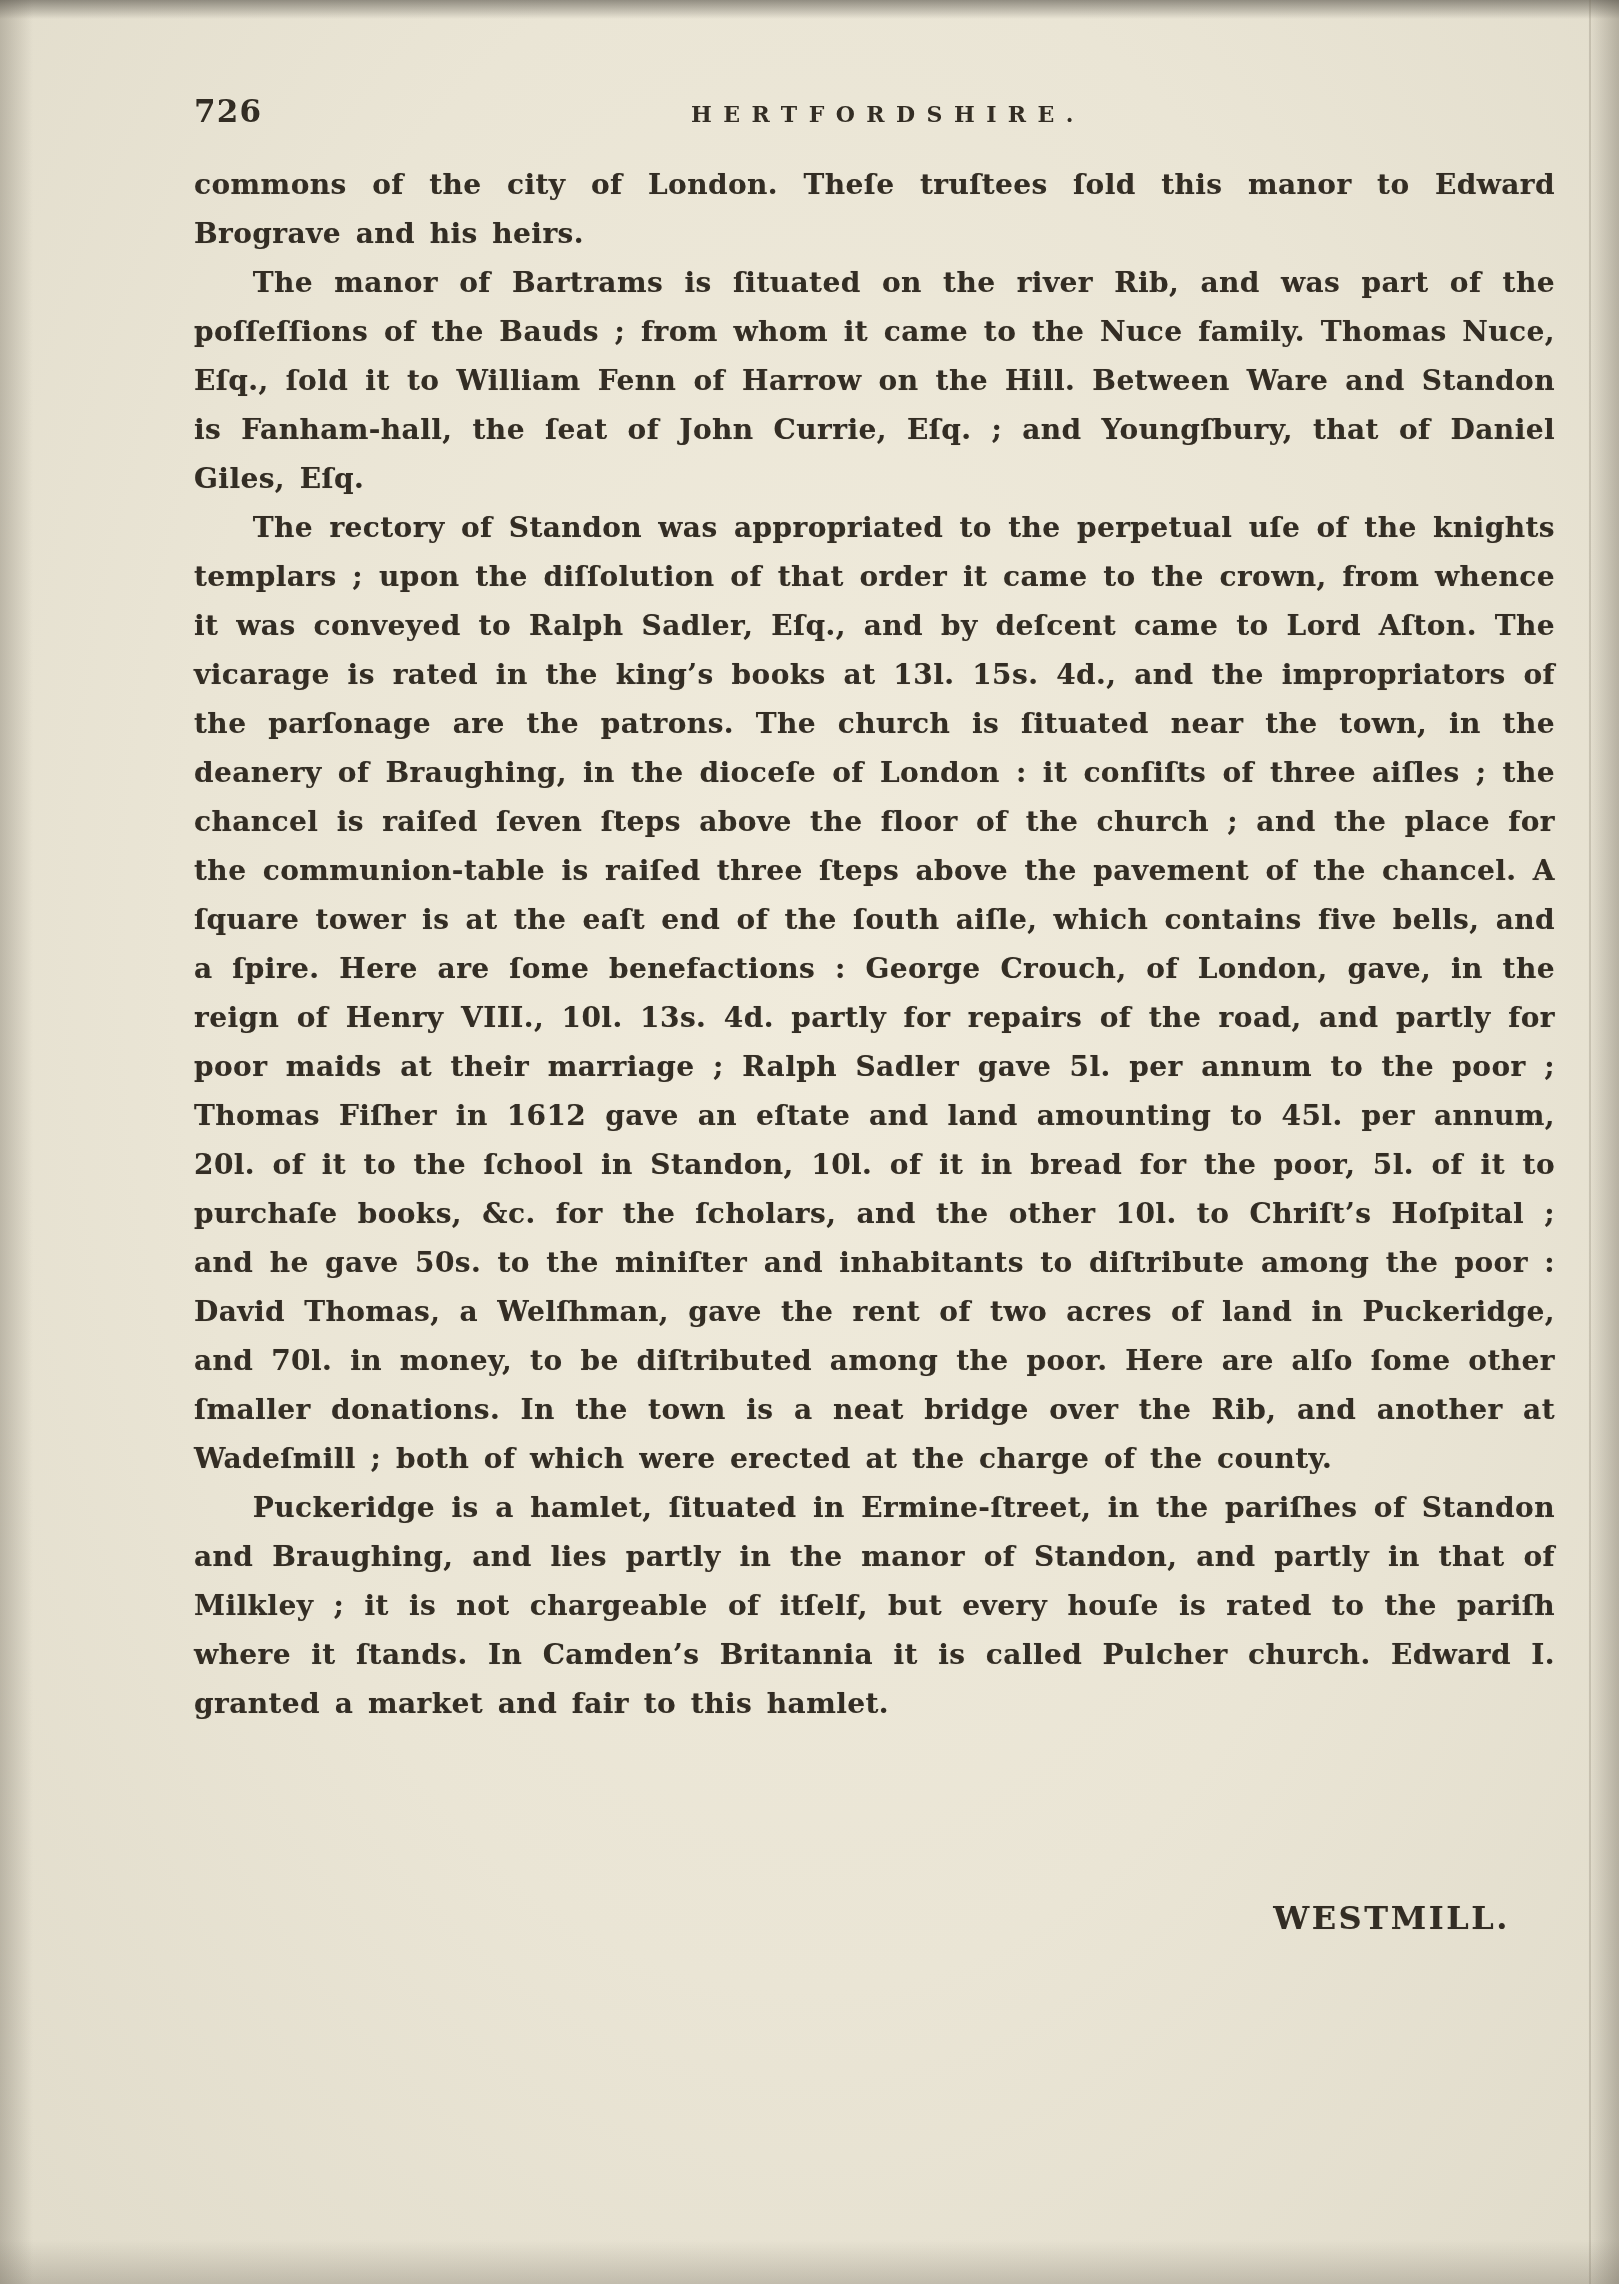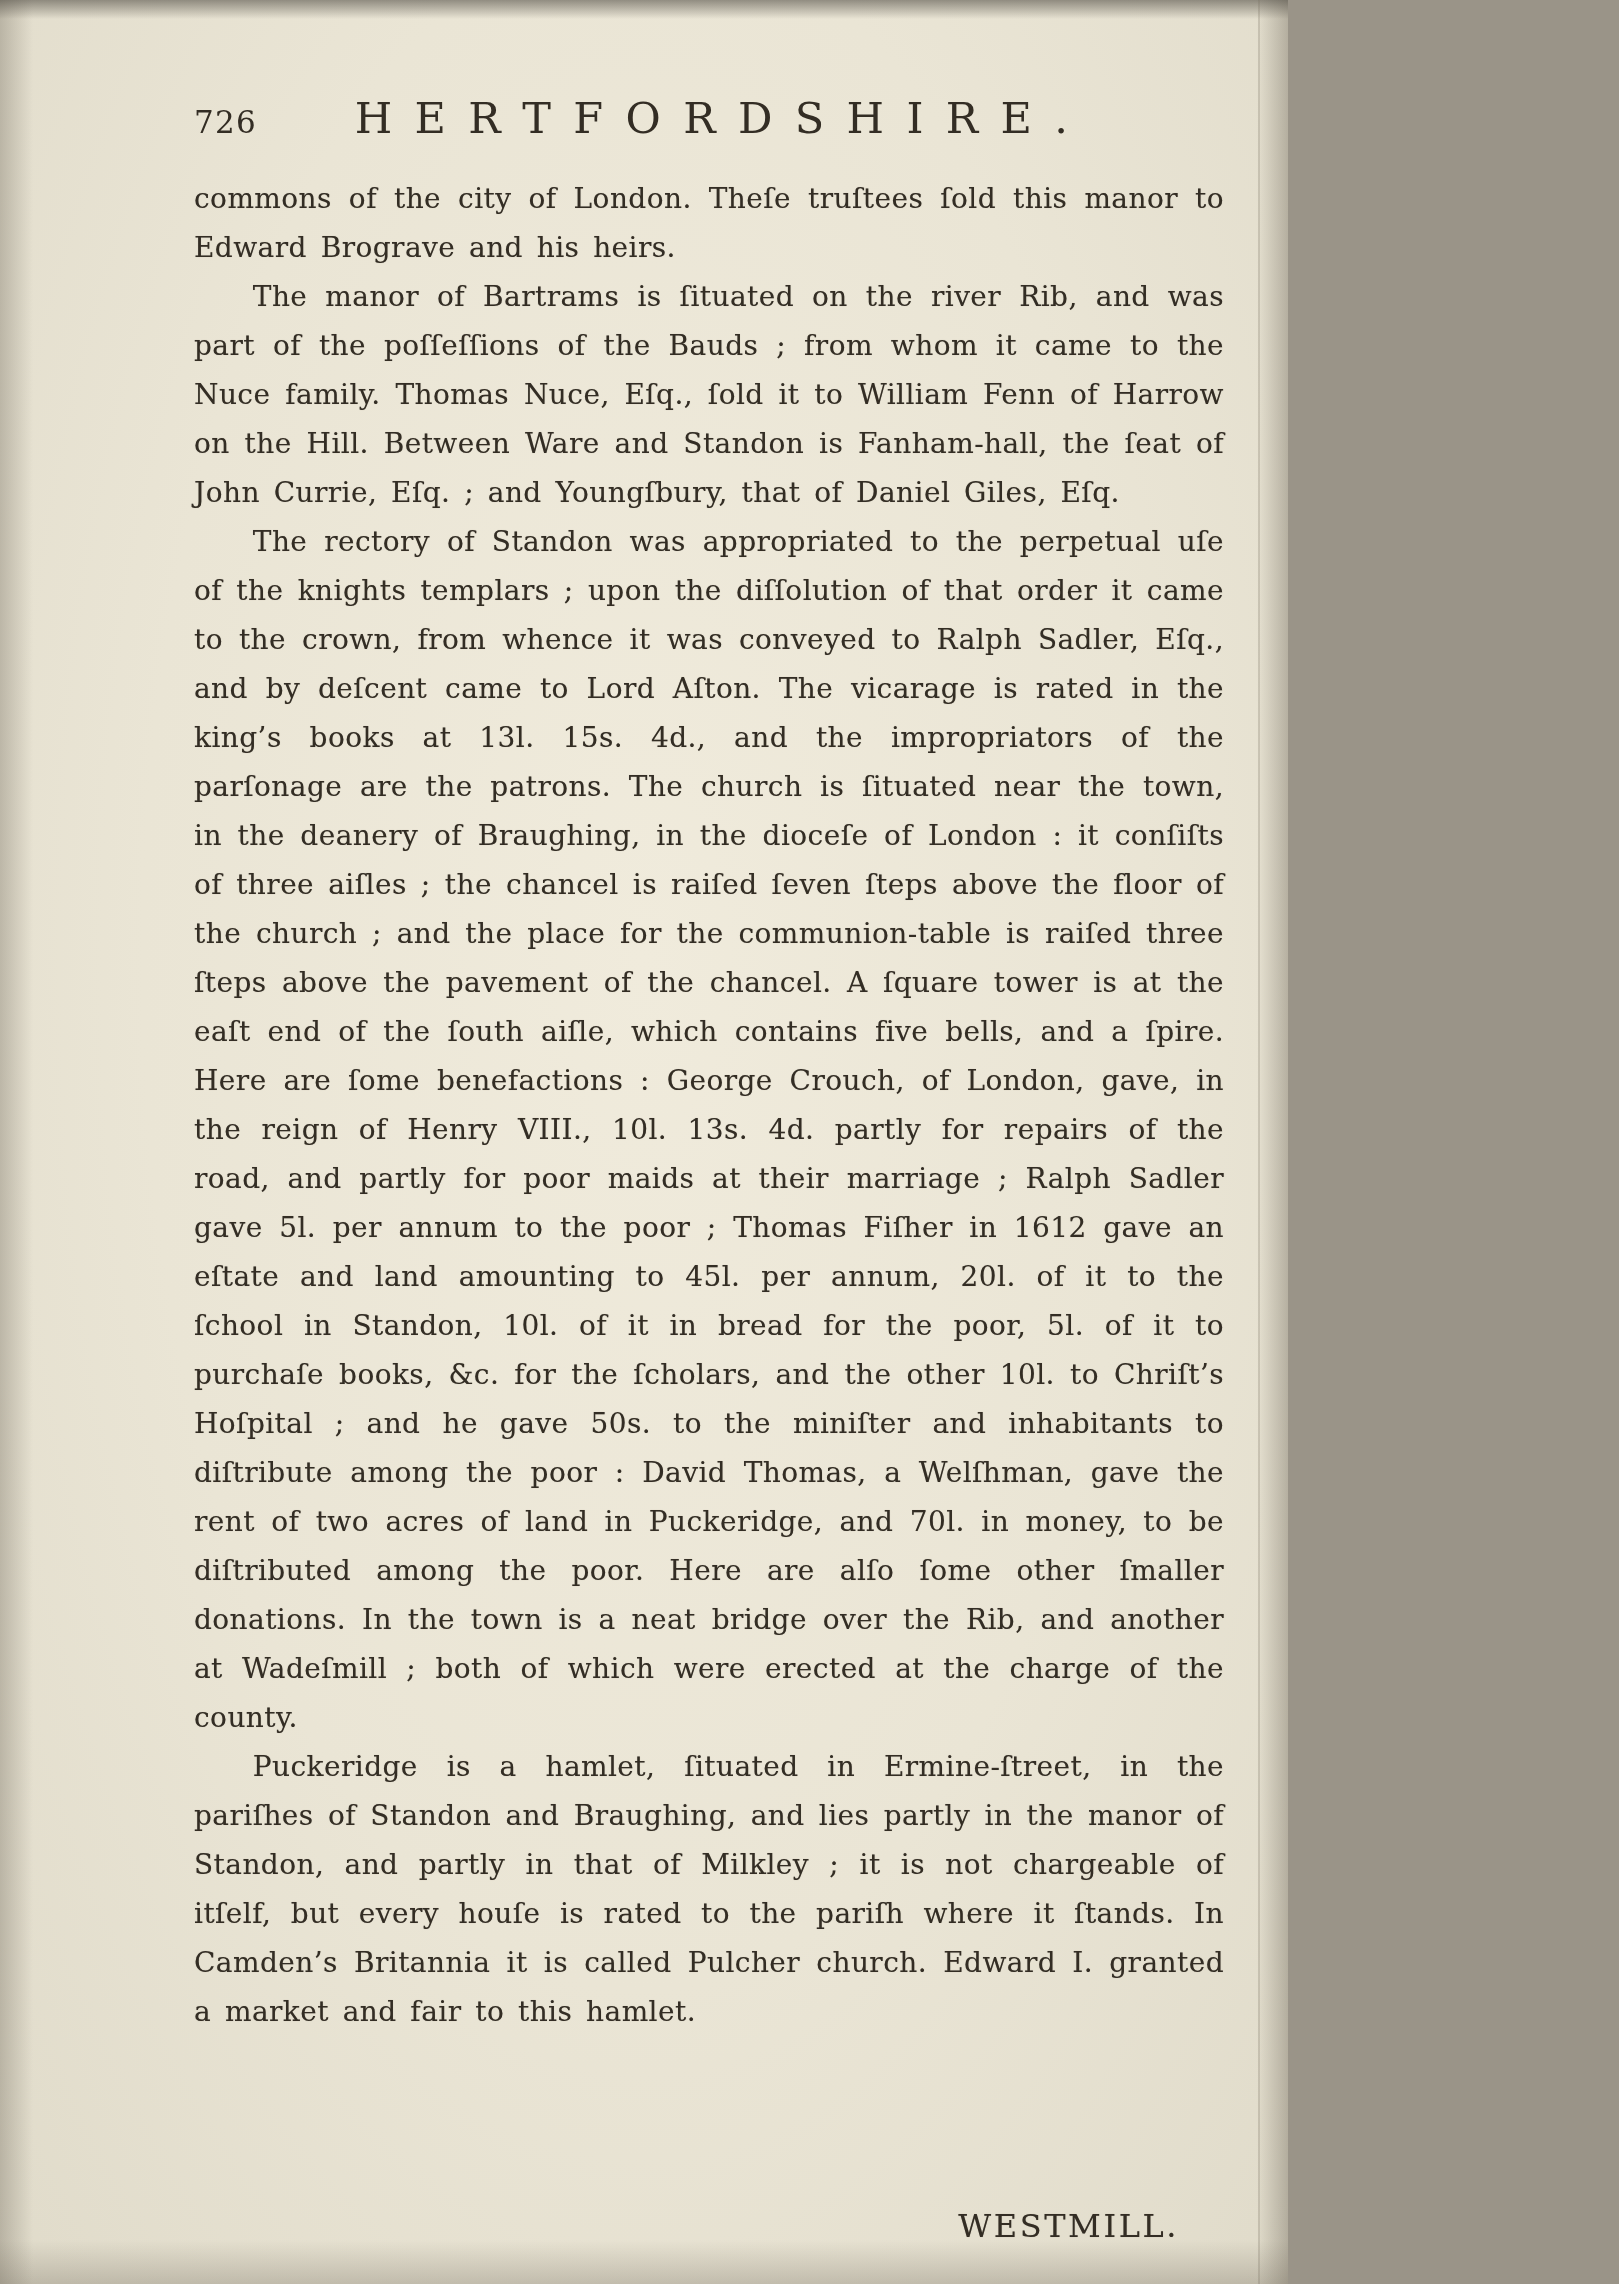--- a/index.html
+++ b/index.html
@@ -2,32 +2,33 @@
 <html style="font-size:11.6px"><head>
 <meta charset="utf-8">
 <style>
   html, body {
     margin: 0;
     padding: 0;
     background: #9a9488;
   }
   .page {
     position: relative;
-    width: 1288px;
+    width: 1619px;
     height: 2284px;
     box-sizing: border-box;
     font-family: "DejaVu Serif", "Liberation Serif", serif;
     color: #332d24;
     background:
       linear-gradient(to bottom, rgba(72,68,60,0.55) 0px, rgba(72,68,60,0.0) 19px),
       linear-gradient(to right, rgba(110,103,90,0.35) 0px, rgba(110,103,90,0.0) 33px),
       linear-gradient(to left, rgba(110,103,90,0.40) 0px, rgba(110,103,90,0.0) 31px),
       linear-gradient(to top, rgba(110,103,90,0.30) 0px, rgba(110,103,90,0.0) 44px),
       radial-gradient(ellipse at 50% 42%, #f0ebdc 0%, #eae5d5 55%, #e0dbca 100%);
     overflow: hidden;
+    font-weight: bold;
   }
   .page::after {
     
     content: "";
     position: absolute;
     top: 0; right: 28px;
     width: 2.2px; height: 100%;
     background: rgba(120,112,96,0.25);
   }
   .page-header {
@@ -36,21 +37,21 @@
     padding: 93px 124px 0 194px;
   }
   .page-number {
     font-size: 31px;
     letter-spacing: 0.04em;
     min-width: 153px;
   }
   .running-title {
     flex: 1;
     text-align: center;
-    font-size: 43px;
+    font-size: 22px;
     letter-spacing: 0.52em;
     padding-right: 66px;
     white-space: nowrap;
   }
   .page-body {
     margin: 31px 64px 0 194px;
     text-align: justify;
     font-size: 28px;
     line-height: 49px;
     word-spacing: 0.16em;

